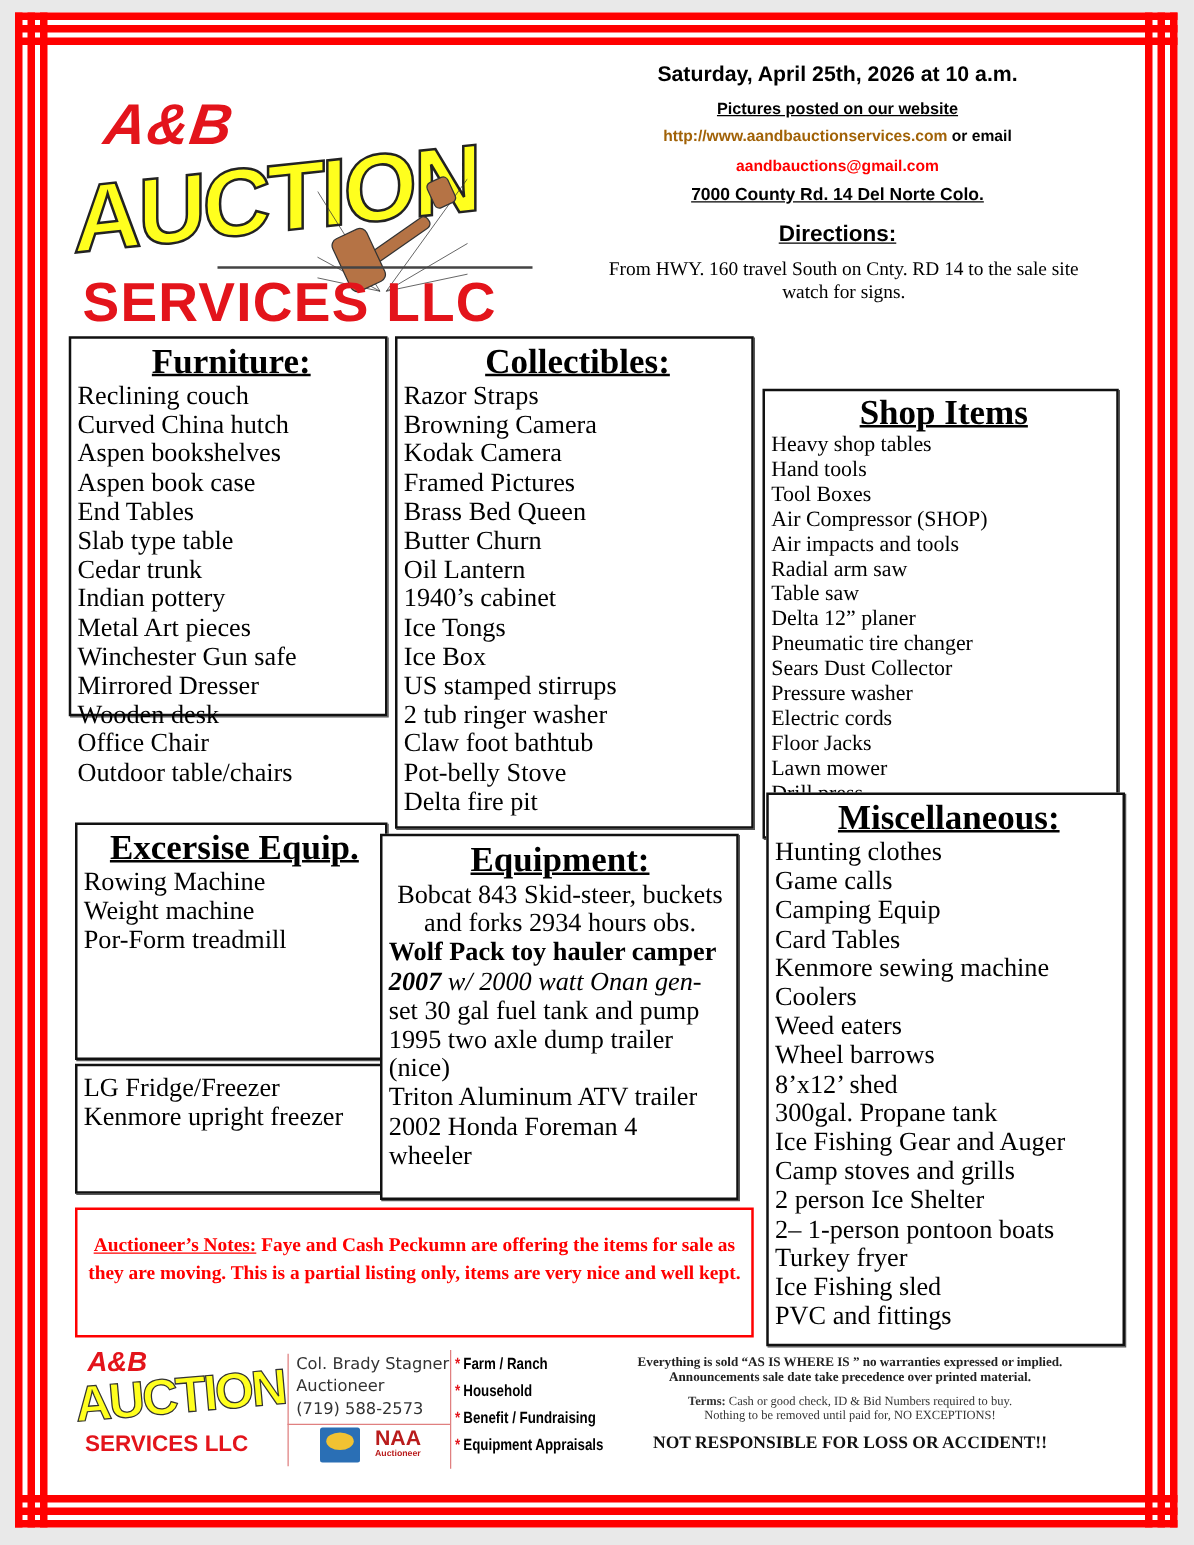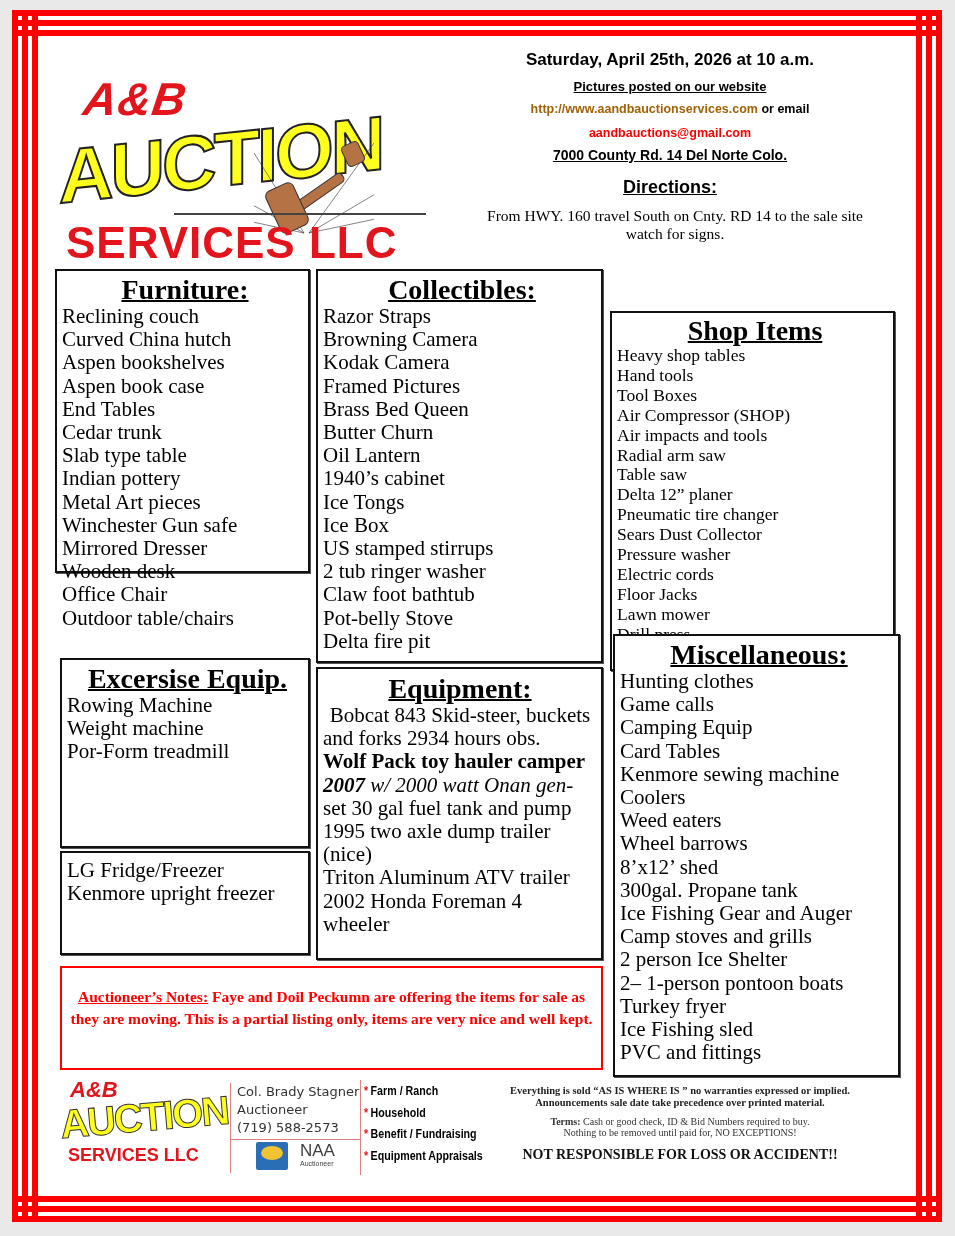--- a/index.html
+++ b/index.html
@@ -70,21 +70,21 @@
   .ft-logo { position: absolute; left: 58px; top: 1075px; width: 160px; height: 100px; }
   .ft-ab { position: absolute; left: 12px; top: 2px; font-family: "Liberation Sans", sans-serif; font-weight: bold; font-style: italic; color: #e3141b; font-size: 22px; }
   .ft-auction { position: absolute; left: 2px; top: 20px; font-family: "Liberation Sans", sans-serif; font-weight: bold; color: #ffff1e; font-size: 40px; letter-spacing: -2px; -webkit-text-stroke: 1px #333; transform: rotate(-5deg); }
   .ft-services { position: absolute; left: 10px; top: 70px; font-family: "Liberation Sans", sans-serif; font-weight: bold; color: #e3141b; font-size: 18px; }
   .ft-vline { position: absolute; width: 1px; background: #e08080; }
   .ft-hline { position: absolute; height: 1px; background: #e08080; }
   .ft-contact { position: absolute; left: 226px; top: 1083px; font-family: "DejaVu Sans", sans-serif; font-size: 13px; line-height: 18px; color: #333; }
   .ft-badges { position: absolute; left: 245px; top: 1137px; display: flex; gap: 12px; }
   .badge1 { width: 32px; height: 28px; background: #2a6fb5; border-radius: 2px; position: relative; }
   .badge1::after { content: ""; position: absolute; left: 5px; top: 4px; width: 22px; height: 14px; border-radius: 50%; background: #f1c232; }
-  .badge2 { width: 36px; height: 36px; position: relative; font-family: "Liberation Sans", sans-serif; font-weight: normal; color: #404040; font-size: 17px; line-height: 18px; }
+  .badge2 { width: 36px; height: 36px; position: relative; font-family: "Liberation Sans", sans-serif; font-weight: bold; color: #b91c1c; font-size: 17px; line-height: 18px; }
   .badge2 small { display: block; font-size: 7px; line-height: 8px; }
   .ft-services-list { position: absolute; left: 352px; top: 1080px; list-style: none; font-family: "Liberation Sans", sans-serif; font-weight: bold; font-size: 13px; line-height: 21.5px; }
   .ft-services-list li { transform: scaleX(0.82); transform-origin: left; white-space: nowrap; }
   .ft-services-list .star { color: #e3141b; margin-right: 3px; }
   .ft-terms { position: absolute; left: 480px; top: 1085px; width: 400px; text-align: center; font-family: "Liberation Serif", serif; }
   .ft-terms .t1 { font-weight: bold; font-size: 10.5px; line-height: 11.5px; color: #222; }
   .ft-terms .t2 { font-size: 10px; line-height: 11px; margin-top: 8px; color: #333; }
   .ft-terms .t2 b { font-weight: bold; }
   .ft-terms .t3 { font-weight: bold; font-size: 14px; margin-top: 9px; color: #111; }
 </style>
@@ -141,22 +141,22 @@
 </div>
 
 <div class="box" style="left:55px;top:269px;width:255px;height:304px;padding:4px 0 0 5px;">
   <div class="box-title">Furniture:</div>
   <ul class="list">
     <li>Reclining couch</li>
     <li>Curved China hutch</li>
     <li>Aspen bookshelves</li>
     <li>Aspen book case</li>
     <li>End Tables</li>
+    <li>Slab type table</li>
     <li>Cedar trunk</li>
-    <li>Slab type table</li>
     <li>Indian pottery</li>
     <li>Metal Art pieces</li>
     <li>Winchester Gun safe</li>
     <li>Mirrored Dresser</li>
     <li>Wooden desk</li>
     <li>Office Chair</li>
     <li>Outdoor table/chairs</li>
   </ul>
 </div>
 
@@ -212,25 +212,25 @@
   </ul>
 </div>
 
 <div class="box" style="left:60px;top:851px;width:250px;height:104px;padding:6px 0 0 5px;">
   <ul class="list">
     <li>LG Fridge/Freezer</li>
     <li>Kenmore upright freezer</li>
   </ul>
 </div>
 
-<div class="box" style="left:316px;top:667px;width:287px;height:293px;padding:5px 4px 0 5px;">
+<div class="box" style="left:304px;top:667px;width:287px;height:293px;padding:5px 4px 0 5px;">
   <div class="box-title">Equipment:</div>
   <div style="font-size:21px;line-height:23.2px;">
     <div style="text-align:center;white-space:nowrap;">Bobcat 843 Skid-steer, buckets</div>
-    <div style="text-align:left;">and forks 2934 hours obs.</div>
+    <div style="text-align:center;">and forks 2934 hours obs.</div>
     <div style="font-weight:bold;white-space:nowrap;">Wolf Pack toy hauler camper</div>
     <div style="white-space:nowrap;font-style:italic;"><b>2007</b><span> w/ 2000 watt Onan gen-</span></div>
     <div>set 30 gal fuel tank and pump</div>
     <div>1995 two axle dump trailer</div>
     <div>(nice)</div>
     <div>Triton Aluminum ATV trailer</div>
     <div>2002 Honda Foreman 4</div>
     <div>wheeler</div>
   </div>
 </div>
@@ -252,21 +252,21 @@
     <li>Camp stoves and grills</li>
     <li>2 person Ice Shelter</li>
     <li>2– 1-person pontoon boats</li>
     <li>Turkey fryer</li>
     <li>Ice Fishing sled</li>
     <li>PVC and fittings</li>
   </ul>
 </div>
 
 <div class="notes" style="left:60px;top:966px;width:543px;height:104px;">
-  <span class="lbl">Auctioneer’s Notes:</span><span> Faye and Doil Peckumn are offering the items for sale as they are moving.  This is a partial listing only, items are very nice and well kept.</span>
+  <span class="lbl">Auctioneer’s Notes:</span><span> Faye and Cash Peckumn are offering the items for sale as they are moving.  This is a partial listing only, items are very nice and well kept.</span>
 </div>
 
 <div class="ft-logo">
   <div class="ft-ab">A&amp;B</div>
   <div class="ft-auction">AUCTION</div>
   <div class="ft-services">SERVICES LLC</div>
 </div>
 <div class="ft-vline" style="left:230px;top:1083px;height:90px;"></div>
 <div class="ft-hline" style="left:230px;top:1139px;width:130px;"></div>
 <div class="ft-vline" style="left:360px;top:1080px;height:95px;"></div>

